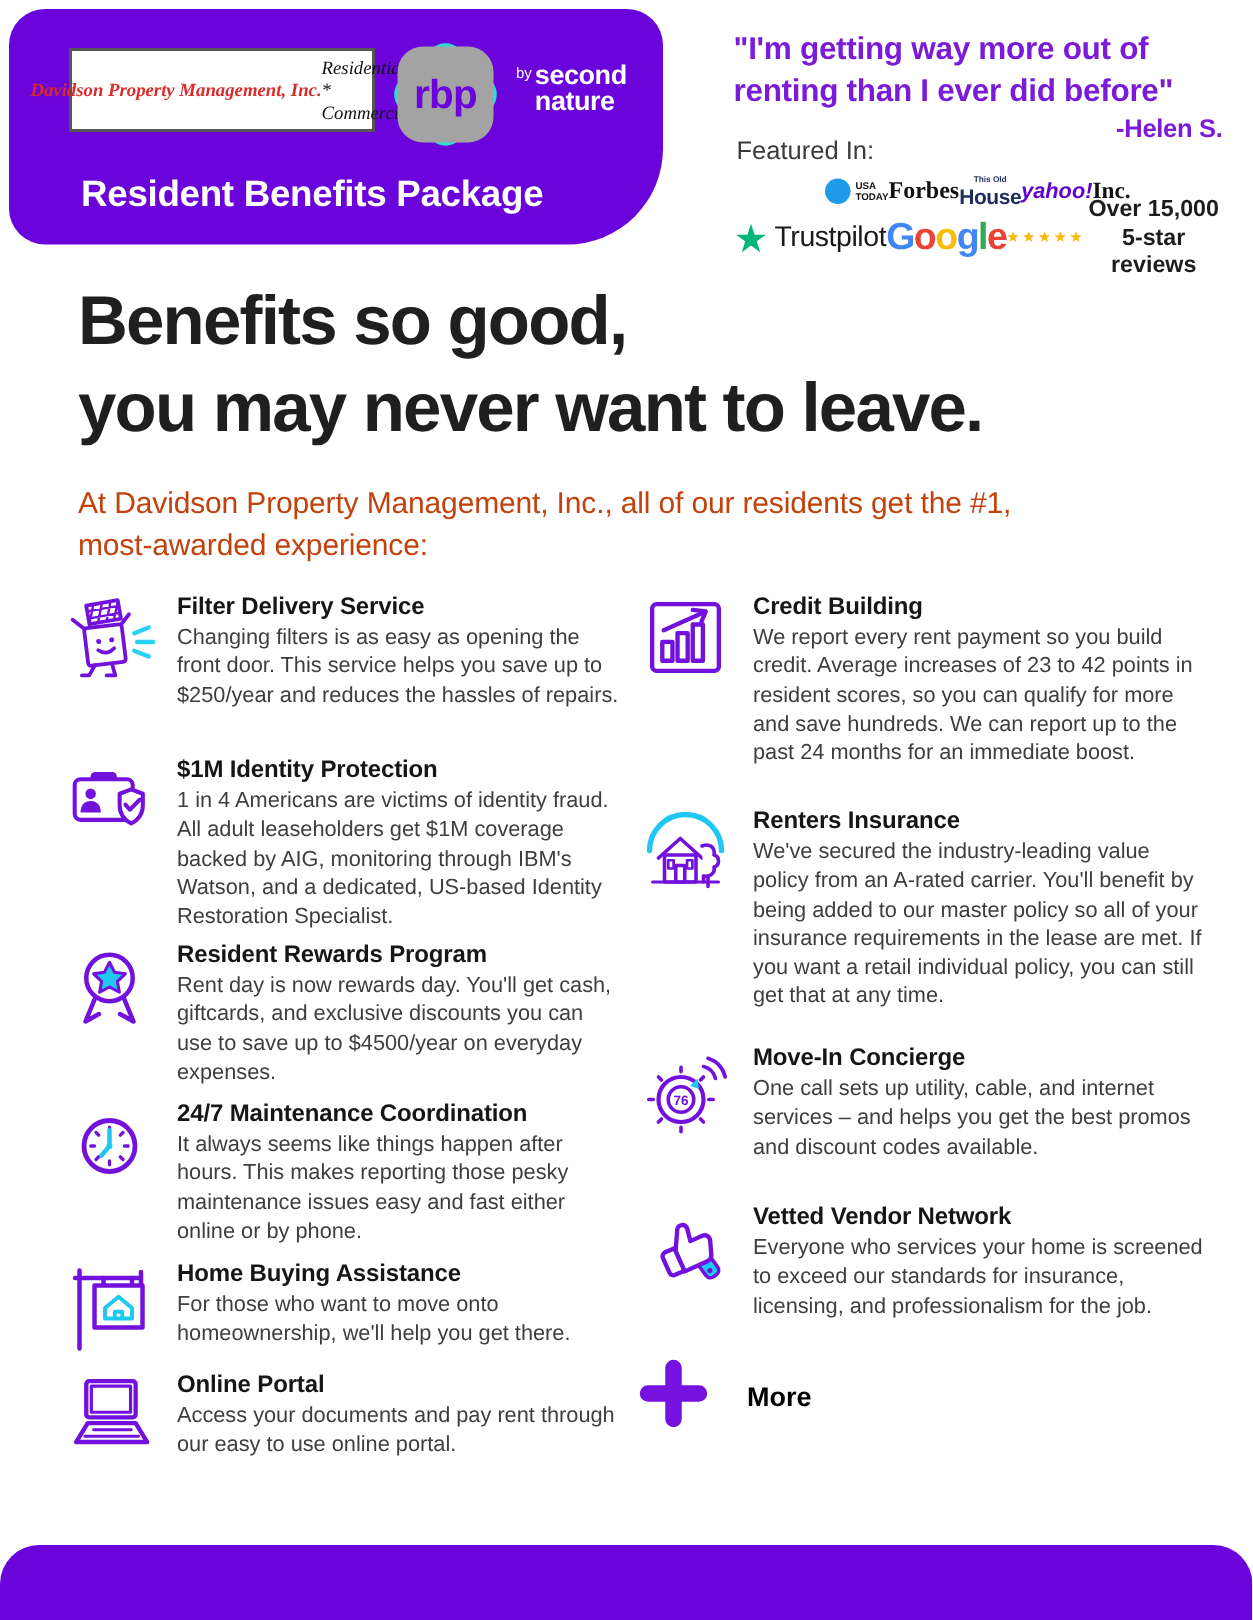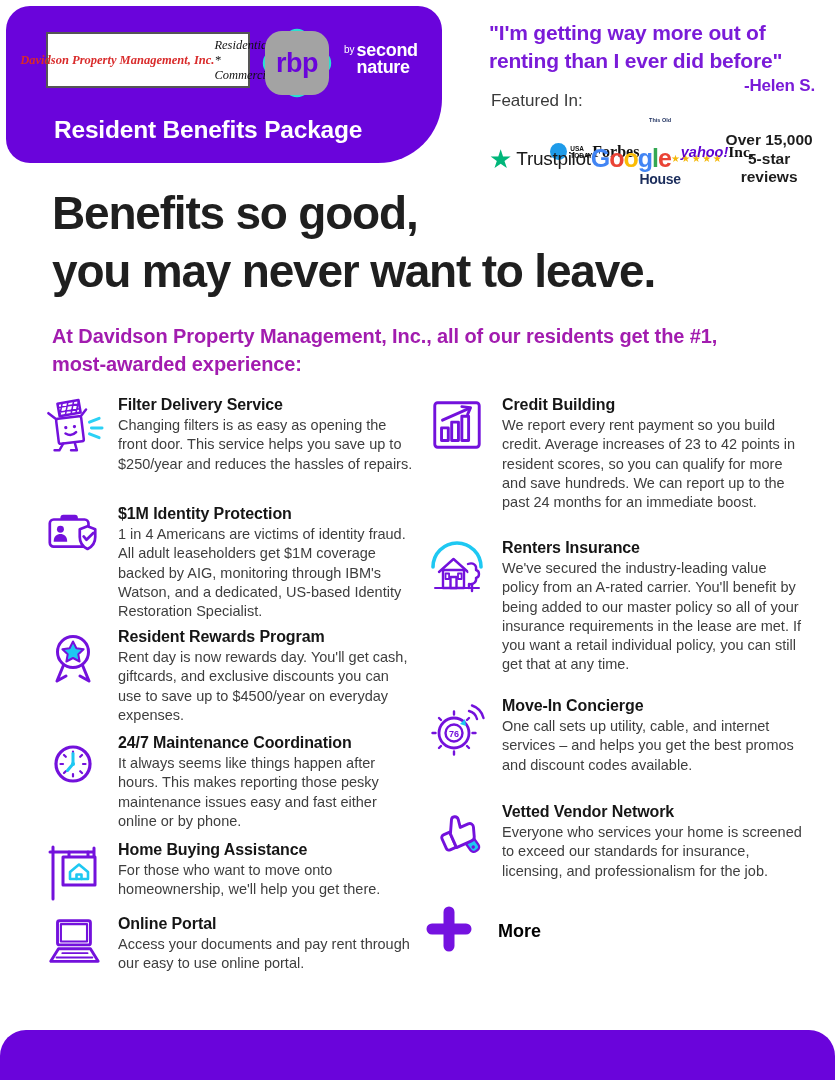--- a/index.html
+++ b/index.html
@@ -34,38 +34,38 @@
   .attribution{text-align:right;font-size:17px;margin-top:1px;}
   .featured{position:absolute;left:491px;top:91px;width:322px;}
   .featured-label{font-size:17px;color:#3a3a3a;}
   .logo-row{display:flex;align-items:center;justify-content:center;margin-top:7px;}
   .usatoday{display:flex;align-items:center;gap:3px;}
   .usatoday-circle{width:17px;height:17px;border-radius:50%;background:var(--usatoday_blue,#1E9BE9);}
   .usatoday-text{font-size:6.5px;font-weight:bold;color:#111;line-height:1.1;}
   .forbes{font-family:"Liberation Serif",serif;font-weight:bold;font-size:16px;color:#111;}
   .house{display:flex;flex-direction:column;align-items:center;color:#1B2D5C;line-height:1;}
   .house-small{font-size:5.5px;font-weight:bold;}
-  .house-big{font-size:14px;font-weight:bold;letter-spacing:-0.3px;margin-top:48px;}
+  .house-big{font-size:14px;font-weight:bold;letter-spacing:-0.3px;}
   .yahoo{font-size:14.5px;font-weight:bold;font-style:italic;color:var(--yahoo_purple,#5F01D1);}
   .inc{font-family:"Liberation Serif",serif;font-weight:bold;font-size:15.5px;color:#111;}
   .reviews-row{position:absolute;left:489px;top:131px;width:326px;display:flex;align-items:center;
     justify-content:space-between;}
   .trustpilot{display:flex;align-items:center;gap:4px;}
   .tp-star{color:var(--trustpilot_green,#00B67A);font-size:26px;line-height:1;}
   .tp-word{font-size:19px;color:#191919;font-weight:500;letter-spacing:-0.3px;}
   .google{display:flex;flex-direction:row;align-items:center;line-height:1;}
   .google-word{font-size:25px;font-weight:bold;letter-spacing:-1px;}
   .google-stars{color:var(--star_gold,#F5B80C);font-size:10px;letter-spacing:1.5px;margin-top:1px;}
   .review-summary{font-size:15.5px;font-weight:bold;color:#1d1d1d;text-align:center;line-height:1.2;}
 
   
   .headline{position:absolute;left:52px;top:184px;font-size:46px;font-weight:800;color:#1f1f1f;
     line-height:1.27;letter-spacing:-1.2px;}
-  .intro{position:absolute;left:52px;top:322px;font-size:20px;color:#a21caf;line-height:1.42;
-    letter-spacing:-0.1px;font-weight:bold;}
+  .intro{position:absolute;left:52px;top:322px;font-size:20px;color:#c2410c;line-height:1.42;
+    letter-spacing:-0.1px;}
 
   
   .benefit{position:absolute;display:flex;gap:14px;}
   .benefit .icon-box{flex:0 0 62px;display:flex;justify-content:center;}
   .benefit .btext{flex:1;}
   .btitle{font-size:16px;font-weight:bold;color:#161616;margin-bottom:2px;letter-spacing:-0.1px;}
   .bbody{font-size:14.5px;color:#3e3e3e;line-height:1.33;}
   .colL{left:42px;width:372px;}
   .colR{left:426px;width:378px;}
   .L1{top:396px;} .L2{top:505px;} .L3{top:628px;} .L4{top:734px;} .L5{top:841px;} .L6{top:915px;}

